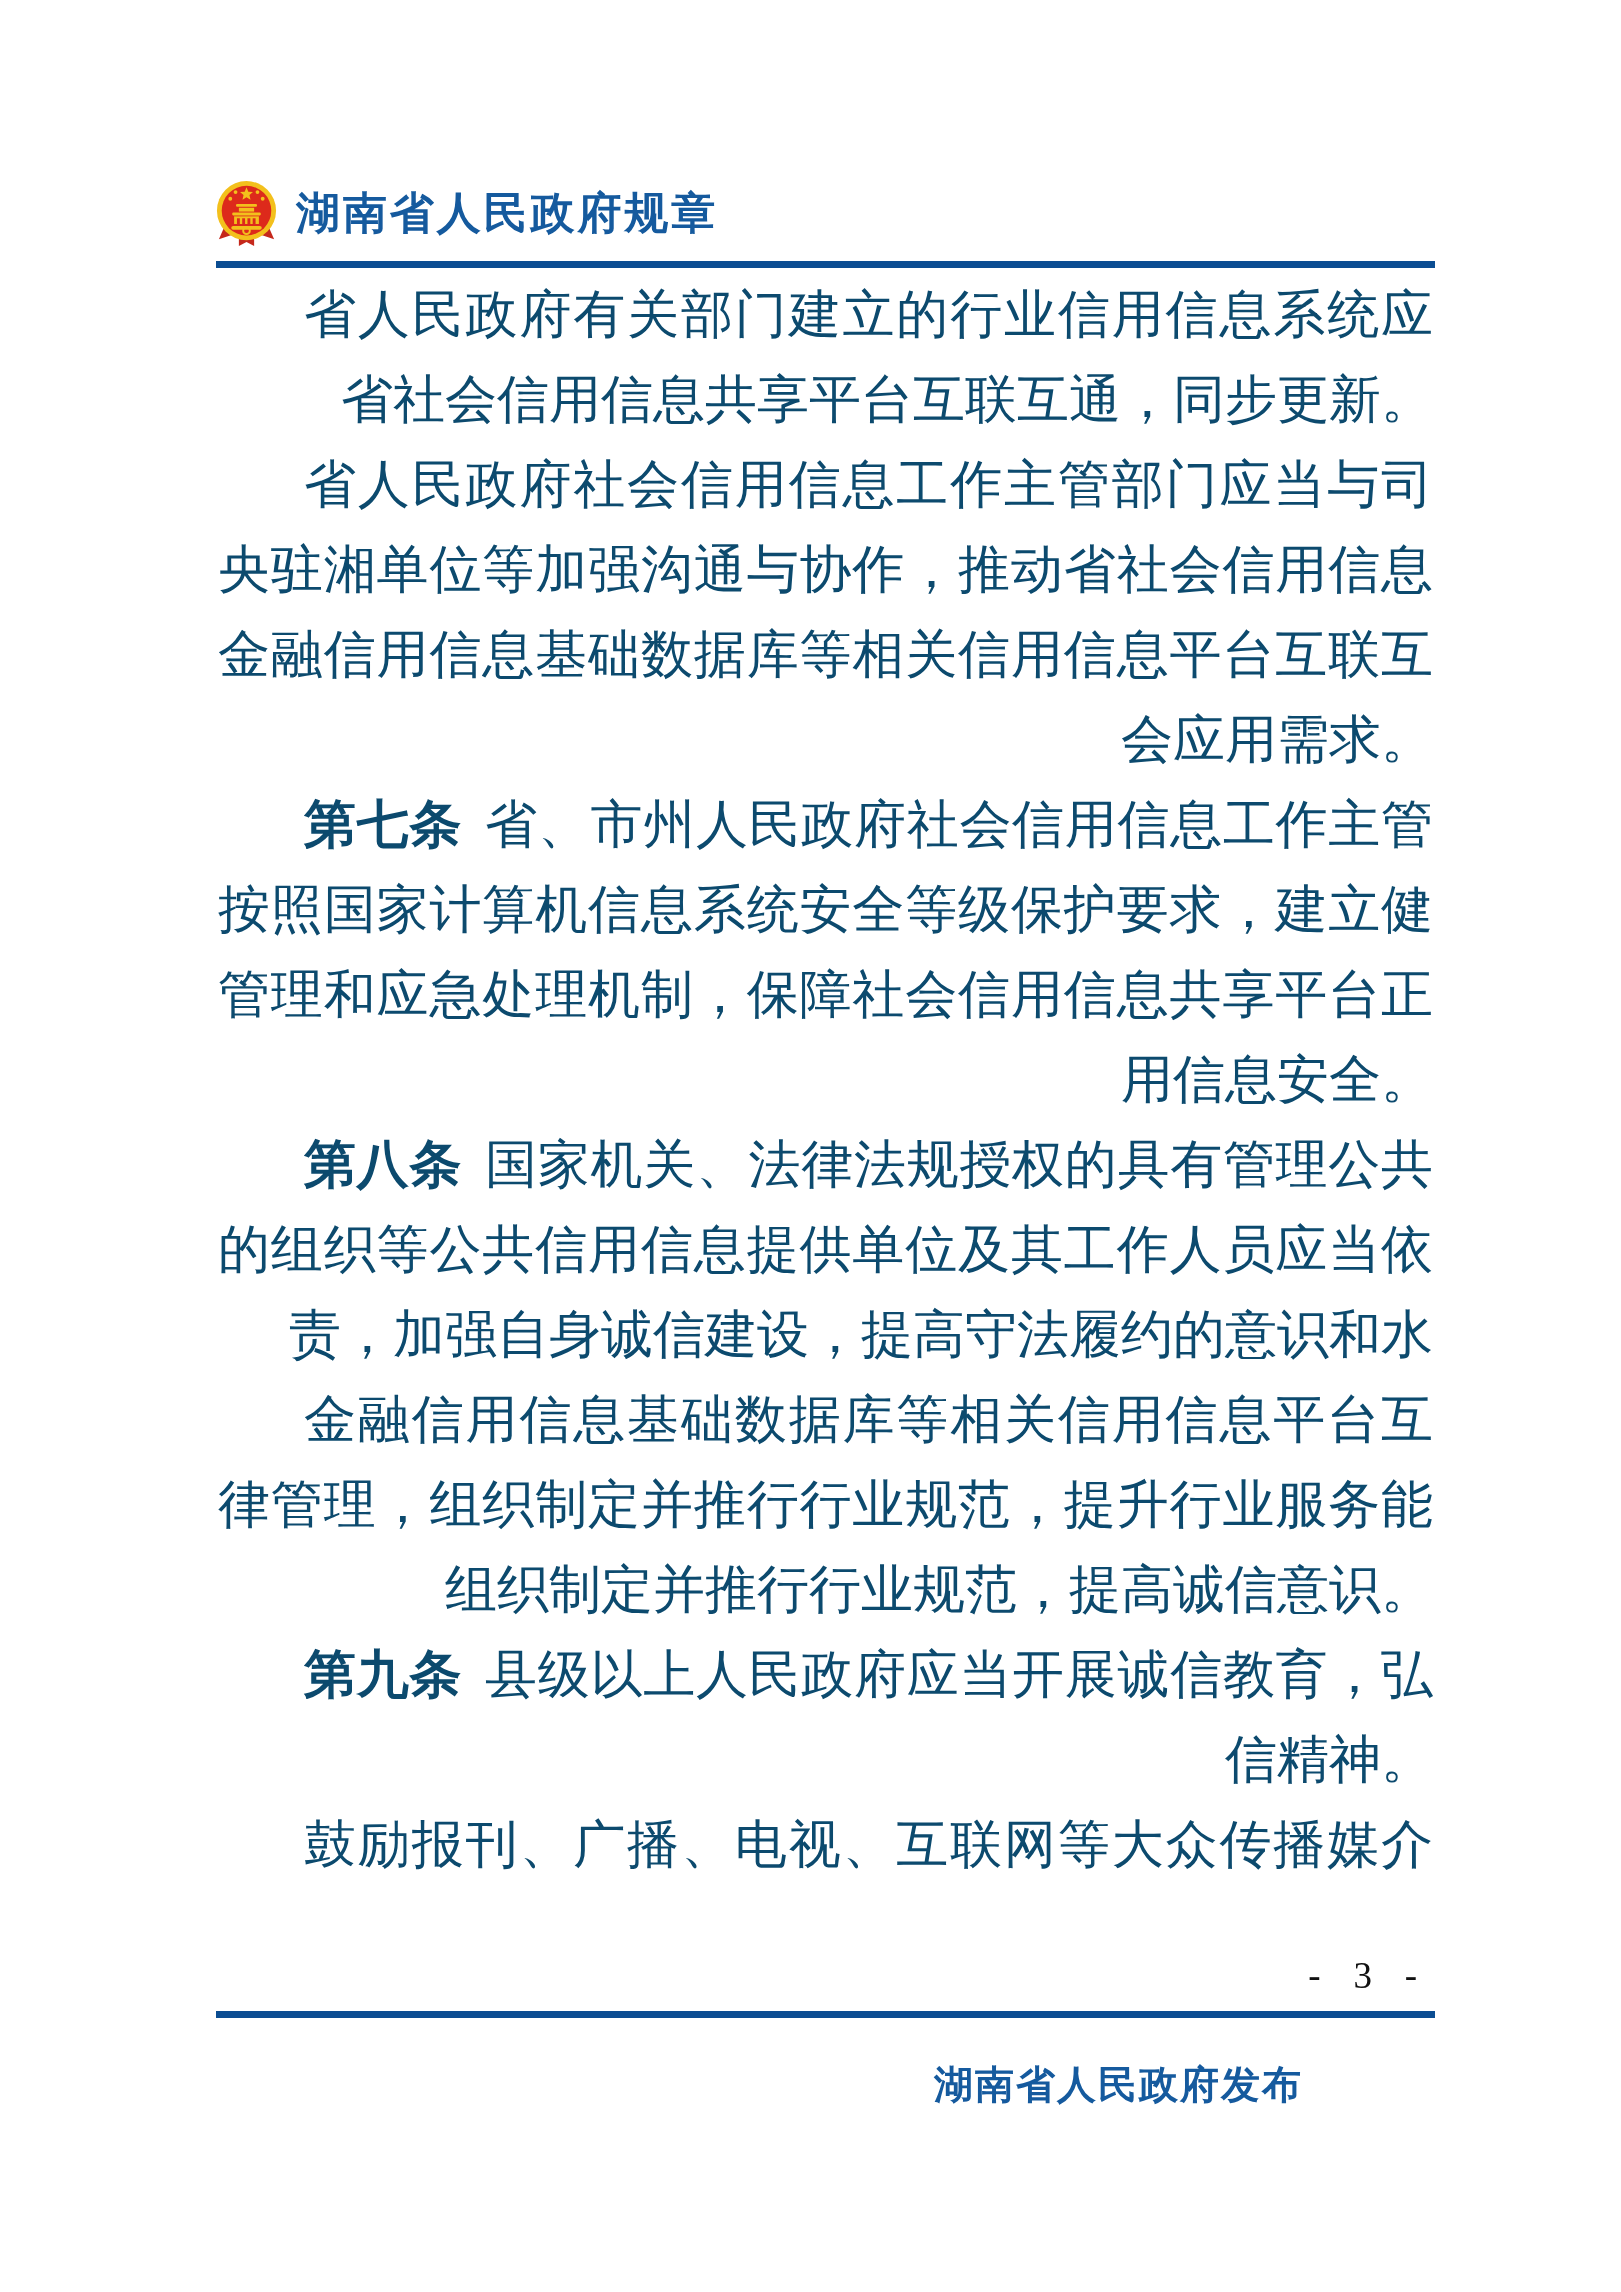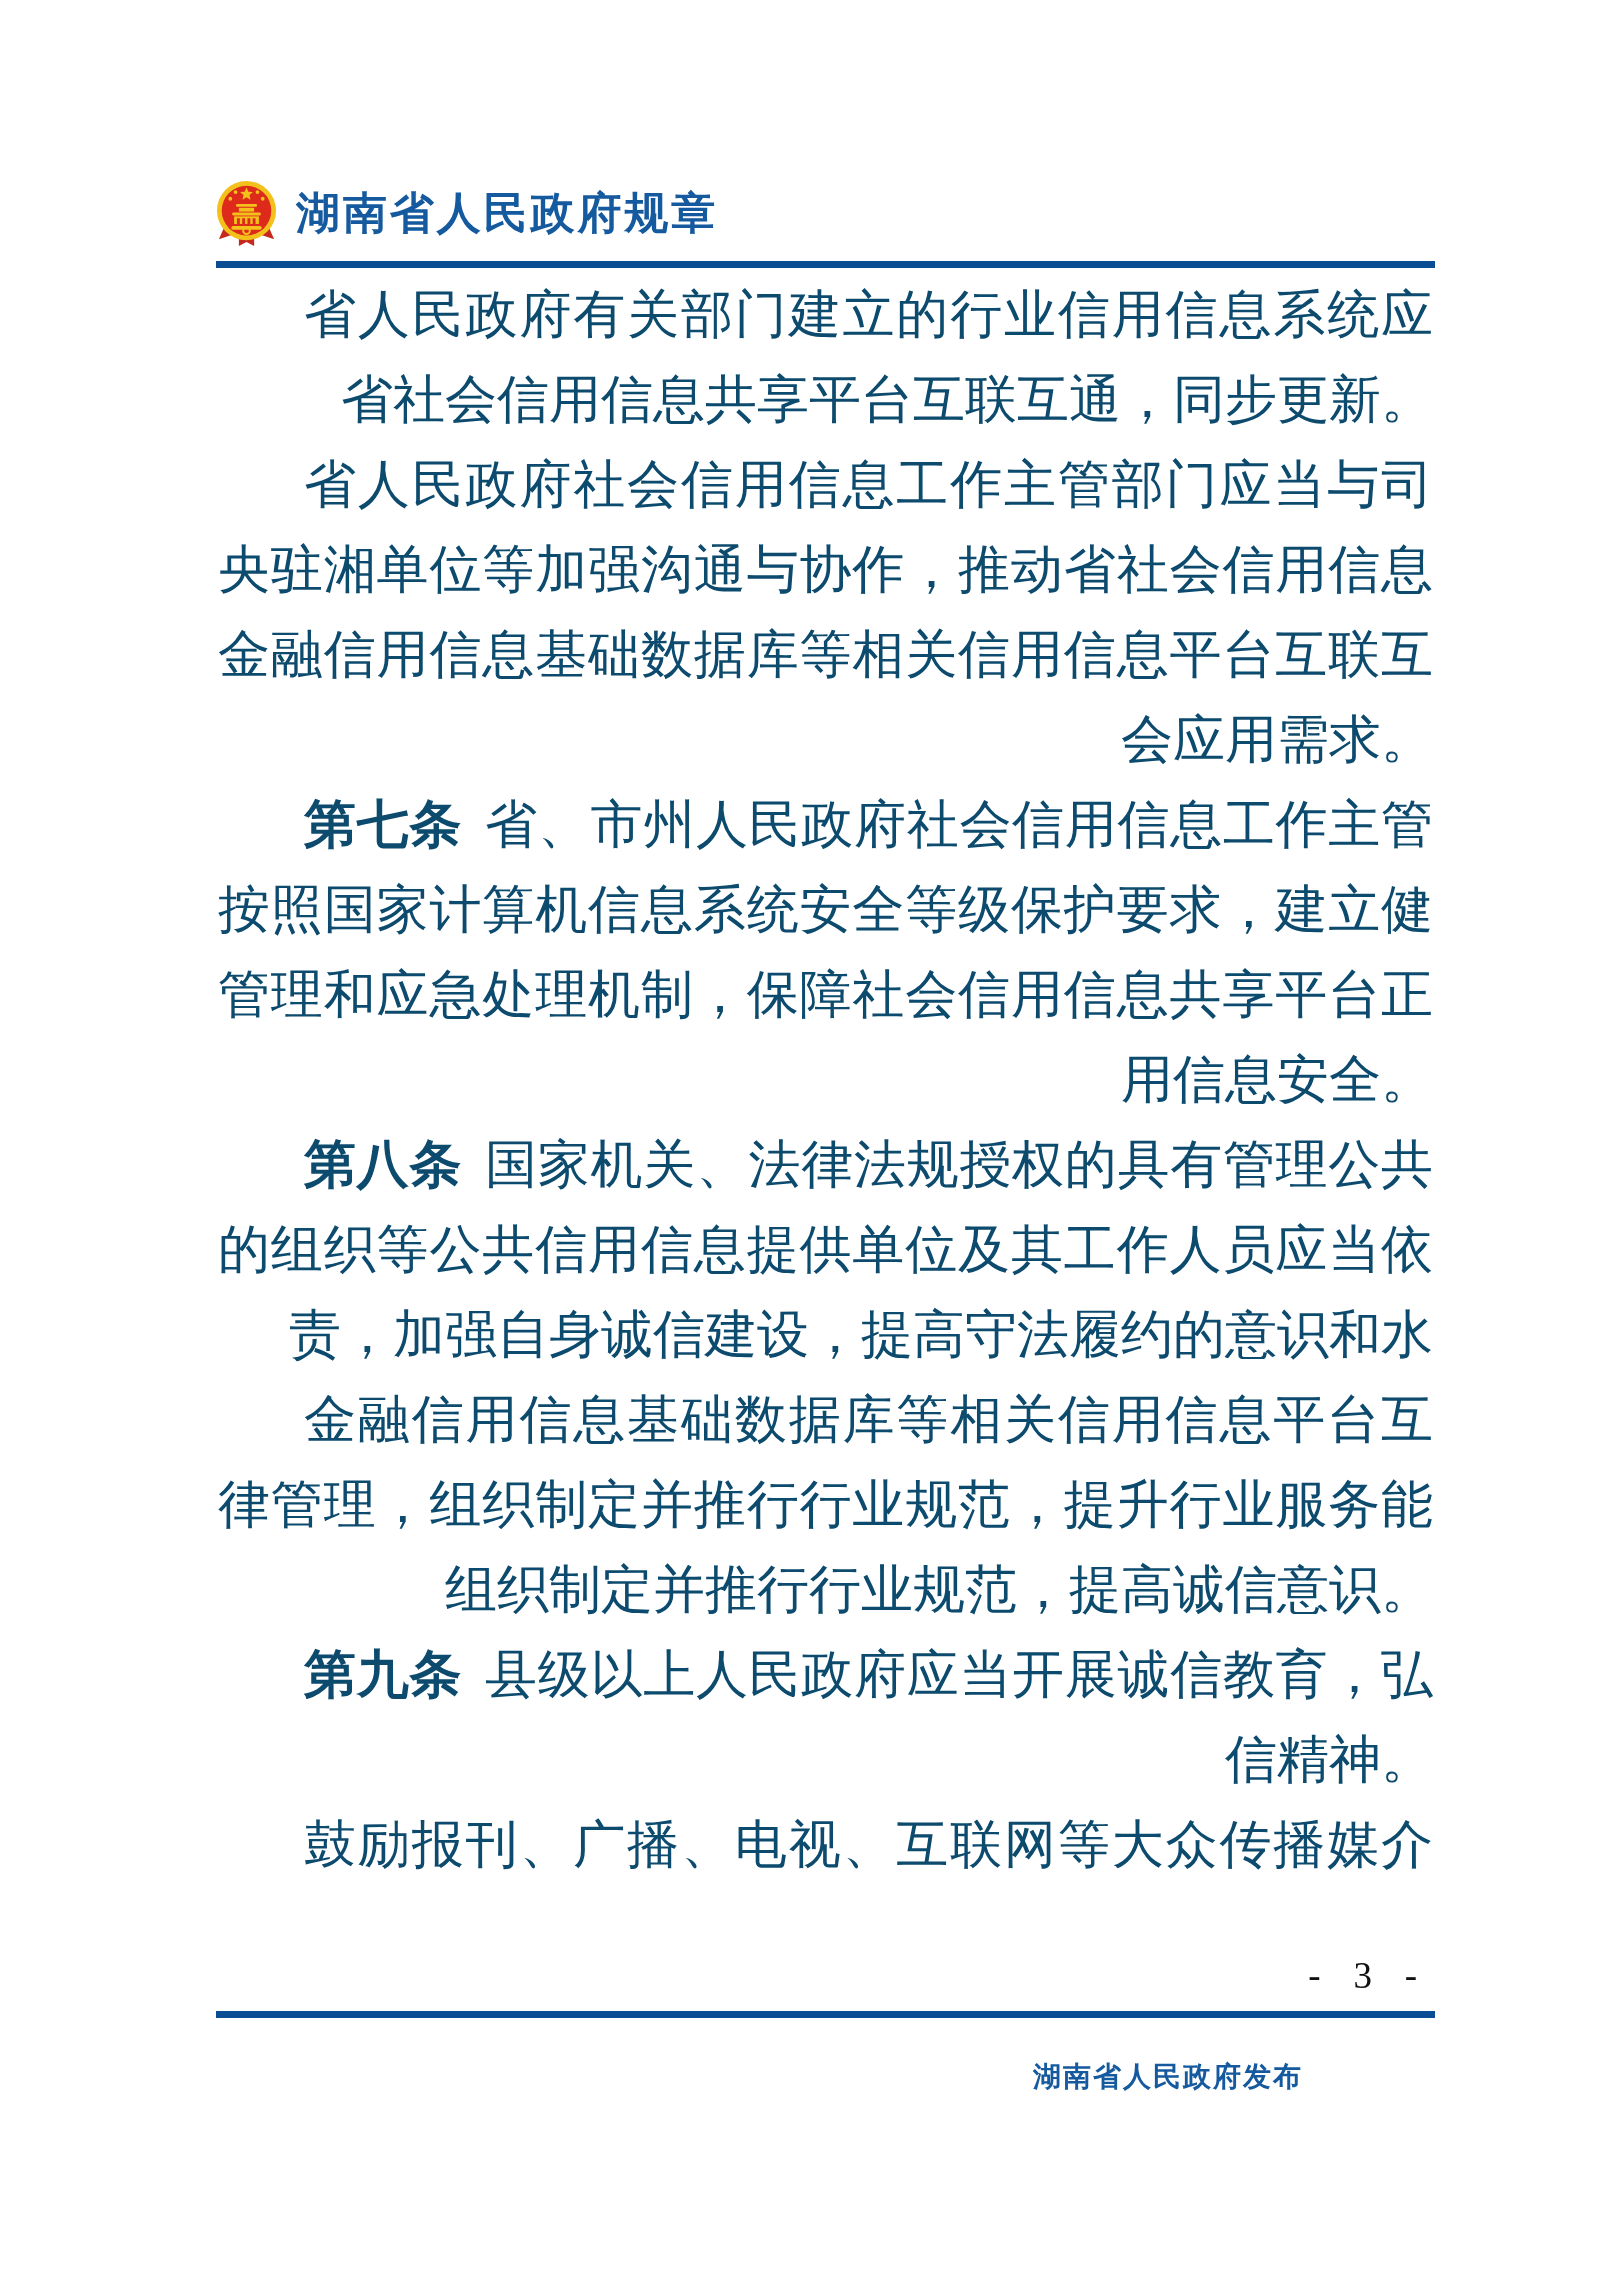--- a/index.html
+++ b/index.html
@@ -41,21 +41,21 @@
   }
   .line.indent{text-indent:86px;}
   .article-no{font-weight:bold;margin-right:23px;}
   .page-number{
     position:absolute;top:1954px;right:192px;
     font-family:"Liberation Serif", serif;
     font-size:37px;letter-spacing:11.8px;color:#111;white-space:pre;
   }
   .publisher{
     position:absolute;top:2058px;right:318px;
-    font-size:28px;font-weight:bold;color:var(--blue-text);
+    font-size:39px;font-weight:bold;color:var(--blue-text);
     letter-spacing:2px;white-space:nowrap;
   }
 </style>
 </head>
 <body>
 
 <div class="page-header">
   <span>
     <svg class="emblem" viewBox="0 0 64 70" xmlns="http://www.w3.org/2000/svg" aria-hidden="true">
 

